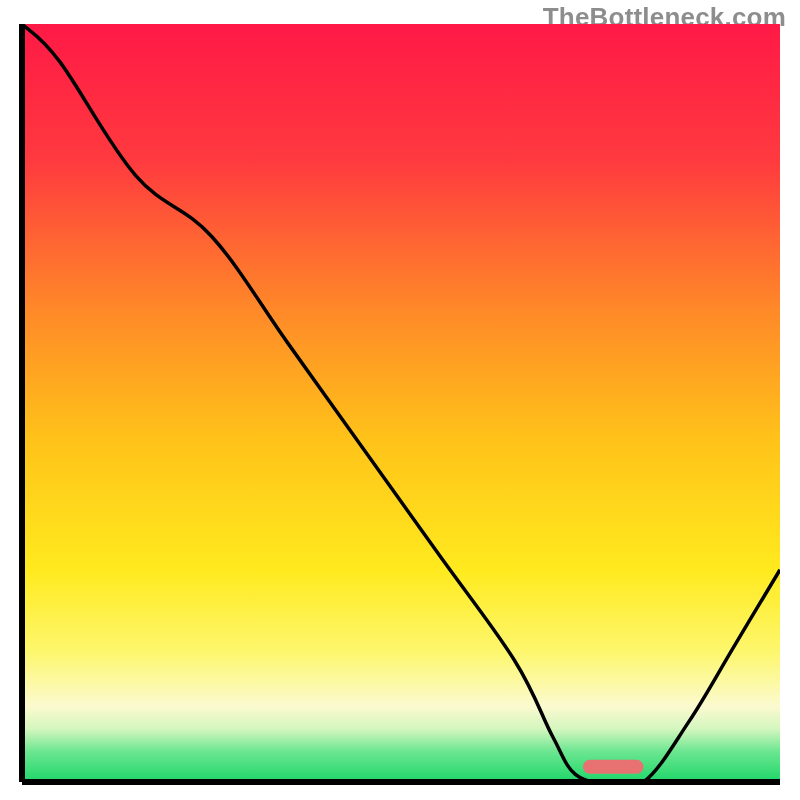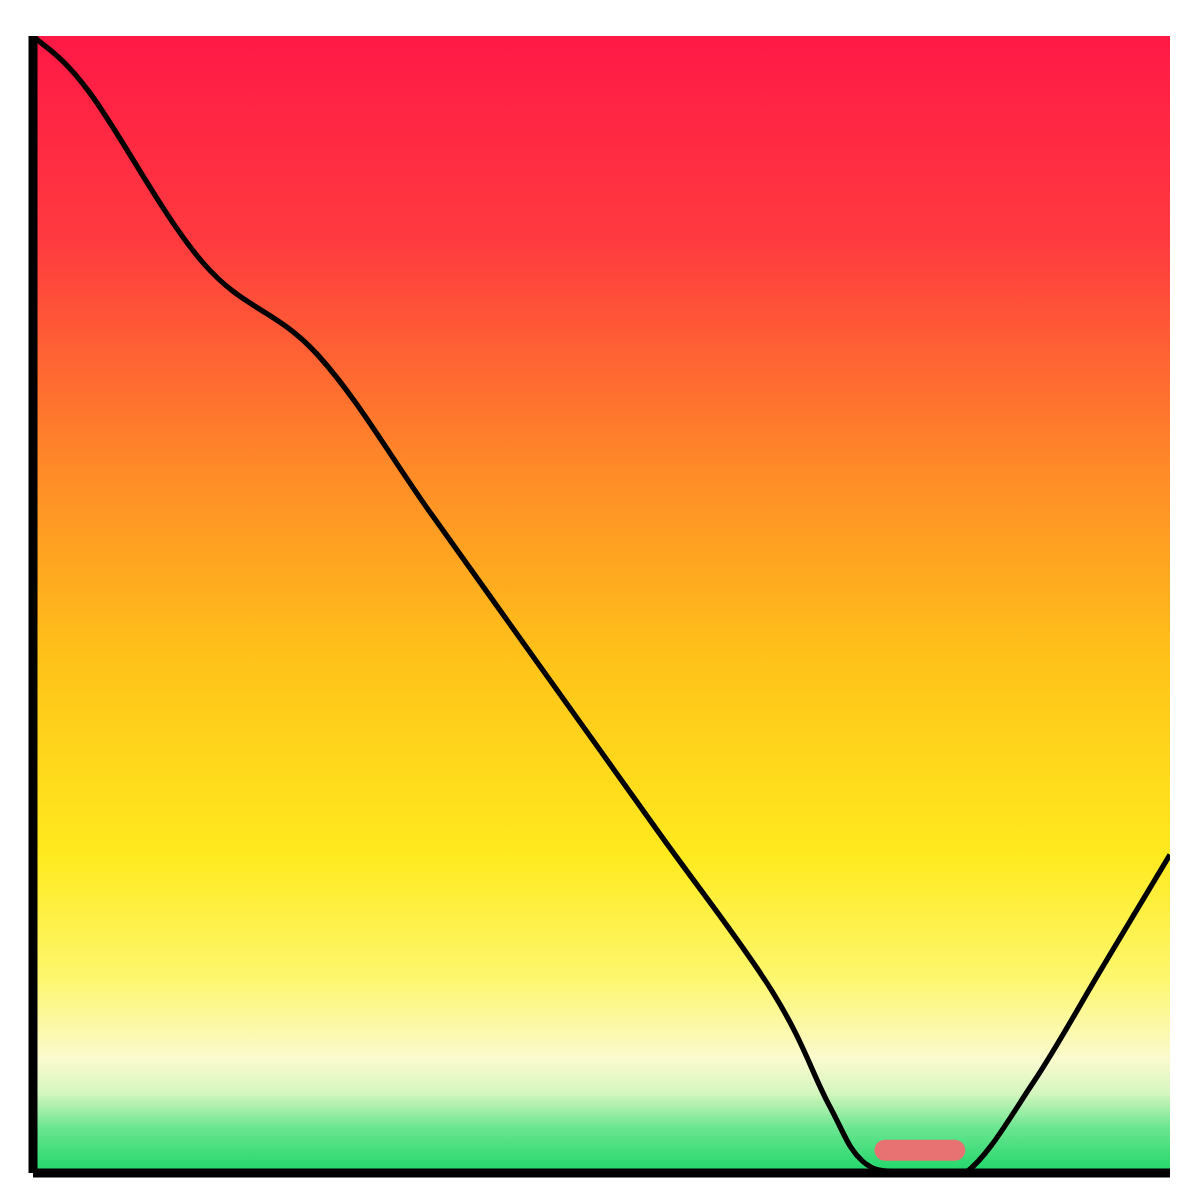--- a/index.html
+++ b/index.html
@@ -47,20 +47,21 @@
     width: 758px;
     height: 6px;
     background: #000;
   }
   svg { display: block; }
 </style>
 </head>
 <body>
 
 <div class="container">
+  <div class="watermark">TheBottleneck.com</div>
 
   <div class="plot-wrap">
     <svg class="plot" viewBox="0 0 758 758">
       <defs>
         <linearGradient id="bg-grad" x1="0" y1="0" x2="0" y2="1">
             <stop offset="0%" stop-color="#ff1946"></stop>
             <stop offset="18%" stop-color="#ff3a3f"></stop>
             <stop offset="38%" stop-color="#ff8a28"></stop>
             <stop offset="55.00000000000001%" stop-color="#ffc319"></stop>
             <stop offset="72%" stop-color="#ffea1e"></stop>

